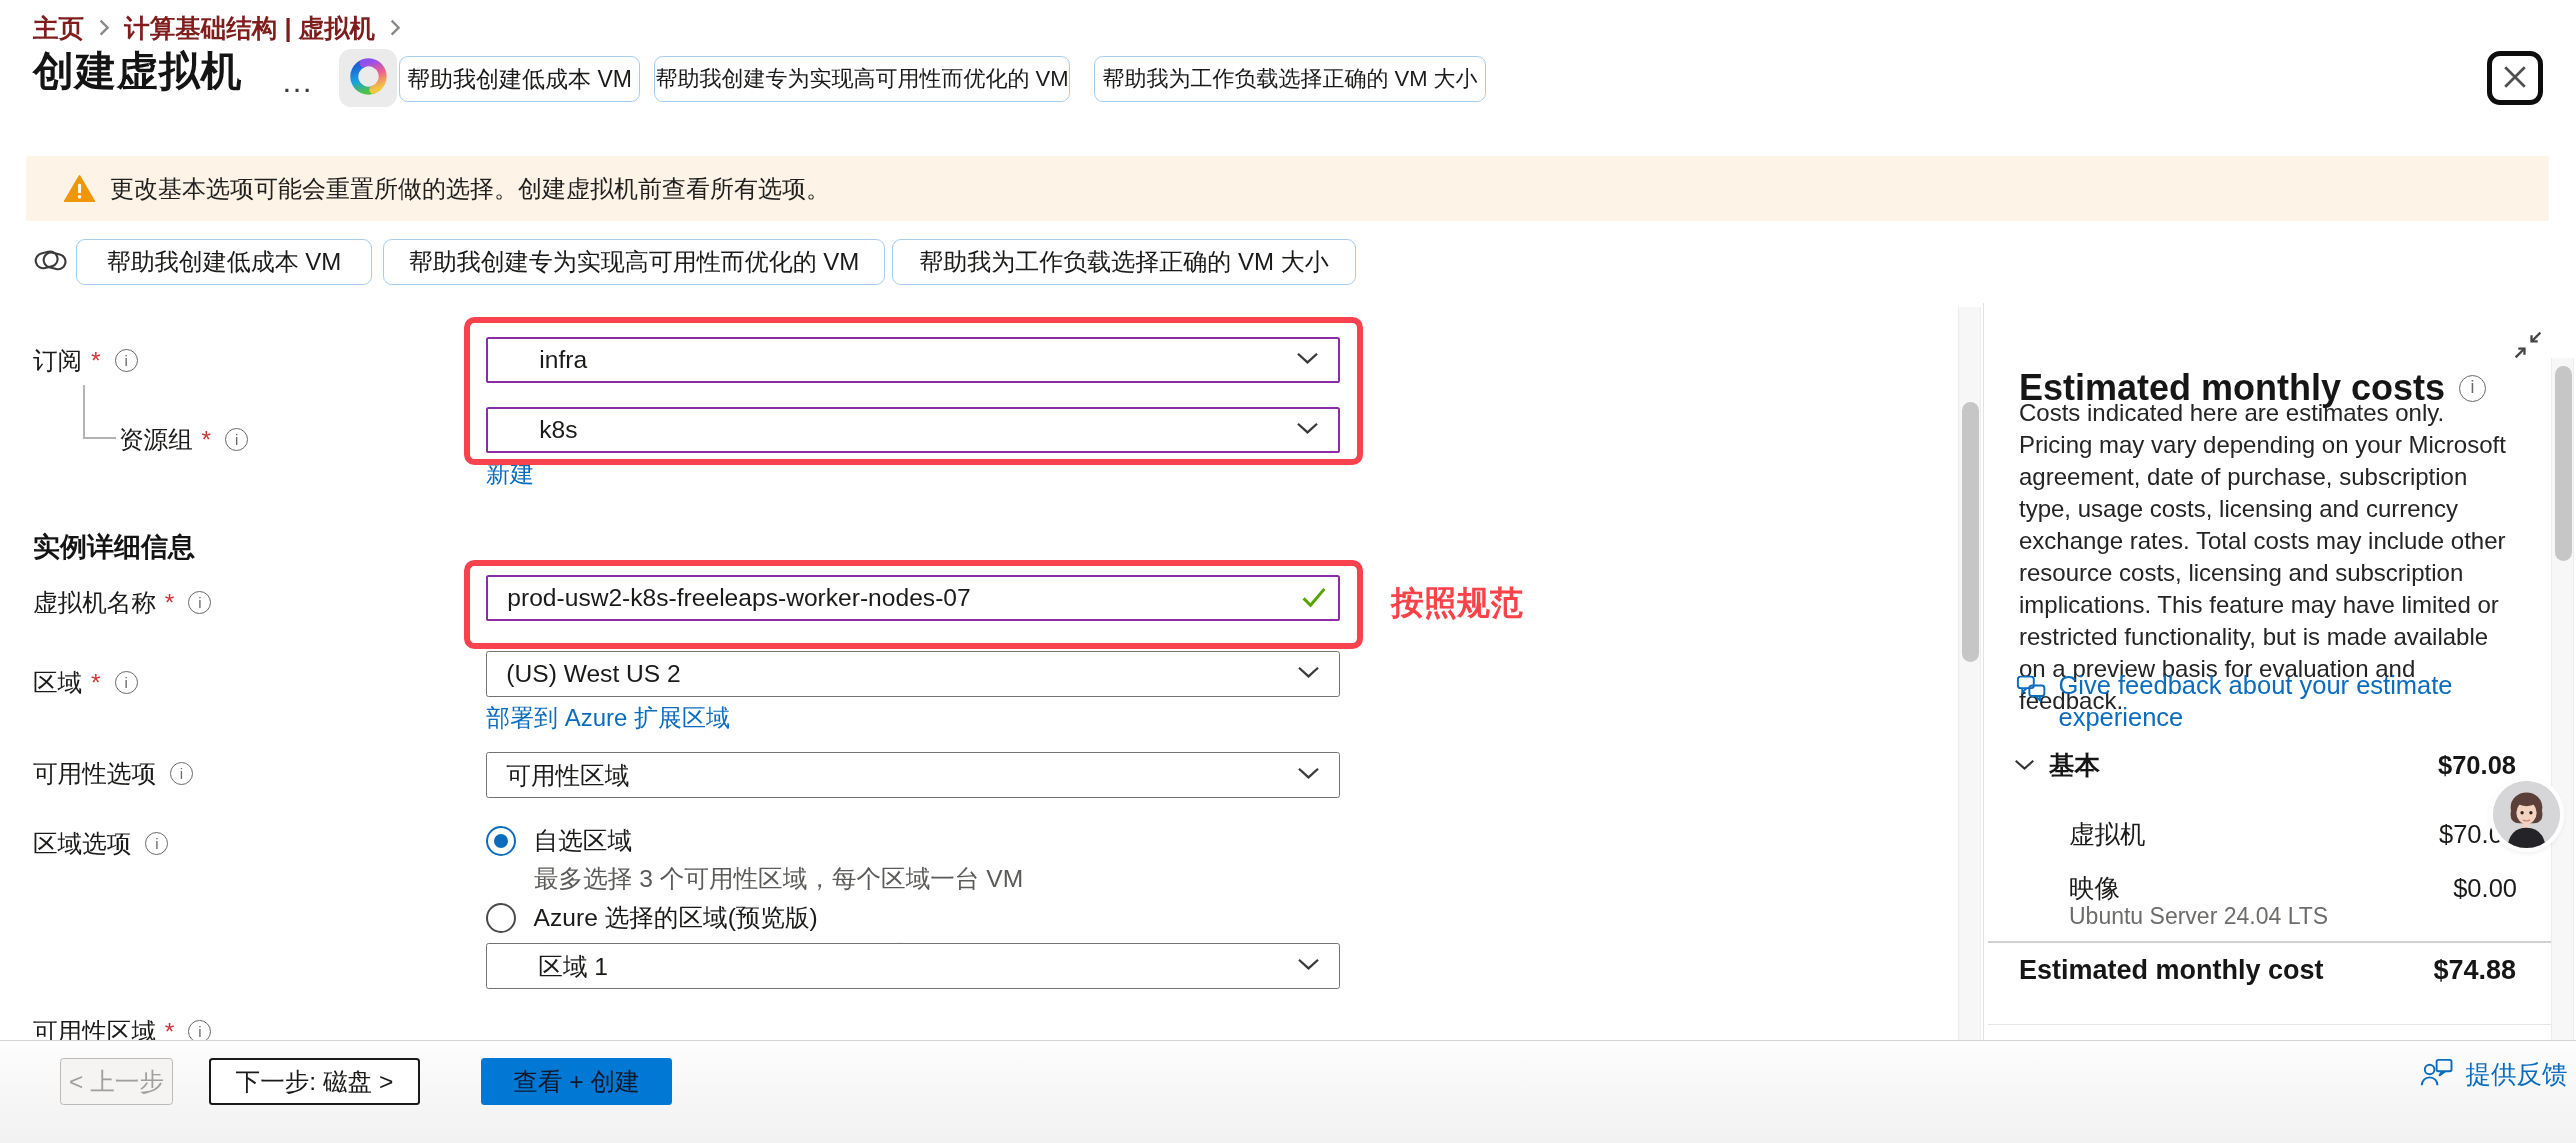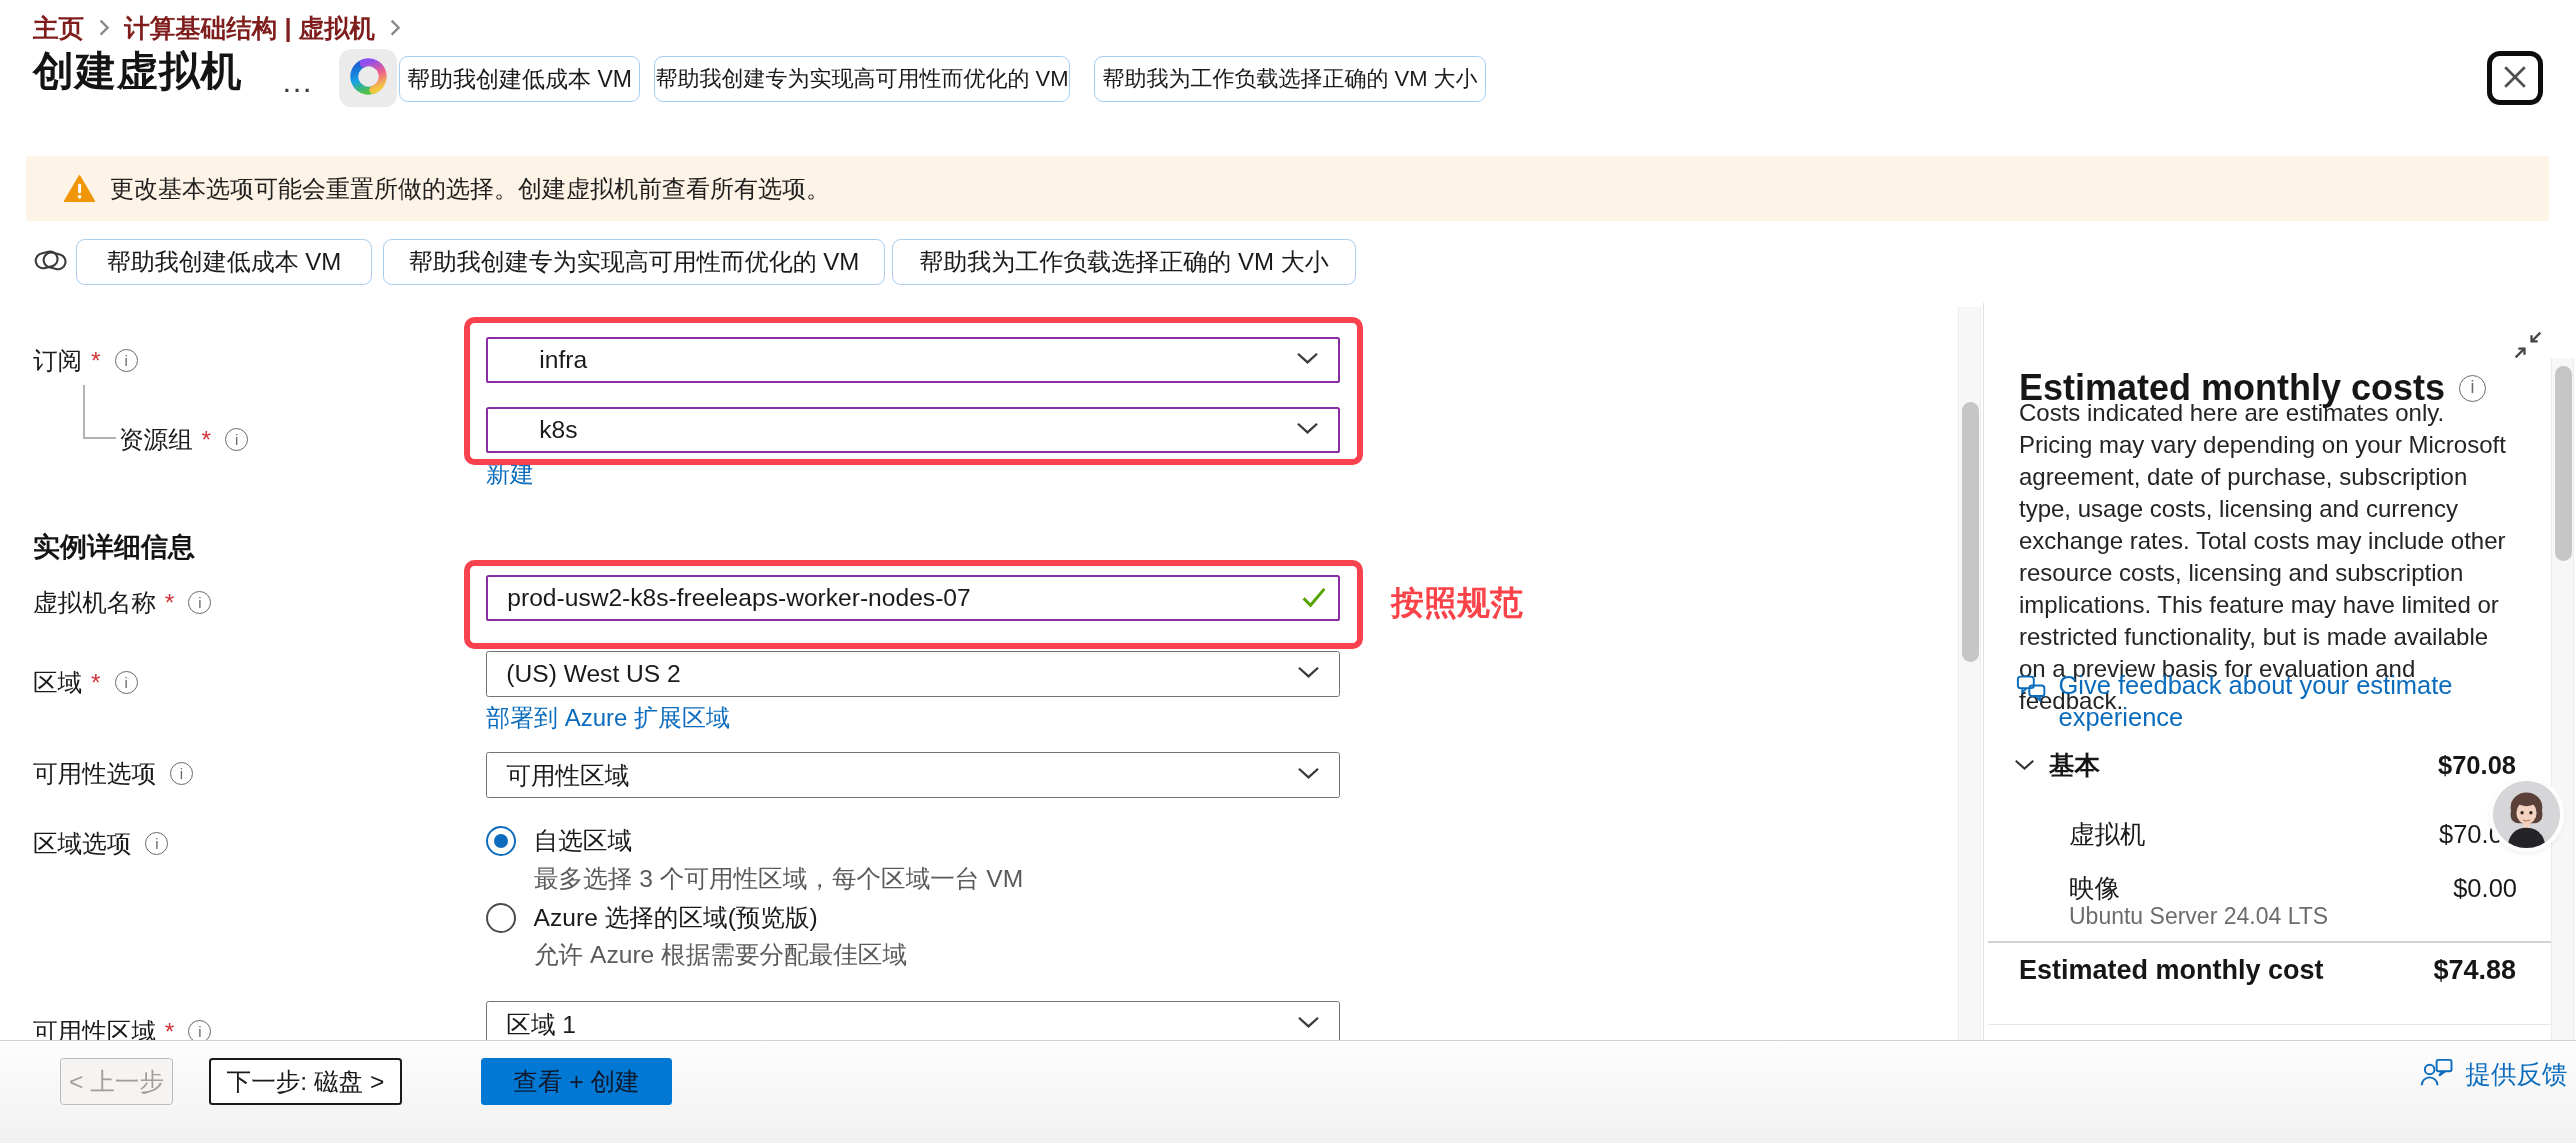--- a/index.html
+++ b/index.html
@@ -87,21 +87,21 @@
   
   .sb-track{width:23px;background:#f7f7f7;border-left:0.9px solid #ececec;border-right:0.9px solid #ececec;box-sizing:border-box;z-index:30;}
   .sb-thumb{position:absolute;left:2.6px;width:17.6px;background:#c6c6c6;border-radius:8.8px;}
 
   
   .footer{top:1040px;left:0;width:2576px;height:103px;z-index:40;
           background:linear-gradient(180deg,#fdfdfd 0%,#f1f1f1 100%);border-top:0.9px solid #d6d4d2;}
   .btn{position:absolute;top:16.7px;height:47px;border-radius:3.5px;display:flex;align-items:center;
        justify-content:center;font-size:24.6px;box-sizing:border-box;cursor:pointer;white-space:nowrap;}
   .btn.prev{left:60px;width:113px;background:#f5f4f3;border:1.8px solid #bcbab8;color:#a19f9d;}
-  .btn.next{left:209px;width:193px;background:#fff;border:2.6px solid #1b1a19;color:#1b1a19;}
+  .btn.next{left:209px;width:211px;background:#fff;border:2.6px solid #1b1a19;color:#1b1a19;}
   .btn.primary{left:434px;width:191px;background:#0078d4;border:none;color:#0f172a;margin-left:47px;}
   .footer-fb{position:absolute;top:16px;left:2420px;display:flex;align-items:center;gap:10.5px;cursor:pointer;}
   .footer-fb .t{font-size:25.5px;color:#0b6cbd;white-space:nowrap;}
 
   .avatar{top:781px;left:2493px;width:67px;height:67px;border-radius:50%;z-index:60;cursor:pointer;
           box-shadow:0 0 0 4.4px #fdfdfd,0 1.8px 7px rgba(0,0,0,.25);overflow:hidden;background:#d6d6d8;}
   .cut-row{z-index:1;}
 </style>
 </head>
 <body>
@@ -273,21 +273,21 @@
     <span class="radio off"></span>
     <span class="radio-label">Azure 选择的区域(预览版)</span>
   </div>
   <div class="abs radio-desc" style="top:938px;left:534px;">允许 Azure 根据需要分配最佳区域</div>
 
   <div class="abs frm-label cut-row" style="top:1015px;left:33px;">
     <span>可用性区域</span>
       <span class="ast">*</span>
     <span class="info-i"></span>
   </div>
-  <div class="abs dd cut-row" style="top:1001px;left:486px;">
+  <div class="abs dd cut-row" style="top:943px;left:486px;padding-left:32px;">
     <span class="val">区域 1</span>
     <span class="chev">
       <svg width="23" height="13" viewBox="0 0 26 15">
           <polyline points="2,2 13,12 24,2" fill="none" stroke="#3b3a39" stroke-width="2.6"></polyline>
         </svg>
     </span>
   </div>
 
   <div class="abs sb-track" style="top:307px;left:1958px;height:733px;">
     <span class="sb-thumb" style="top:95px;height:260px;"></span>

